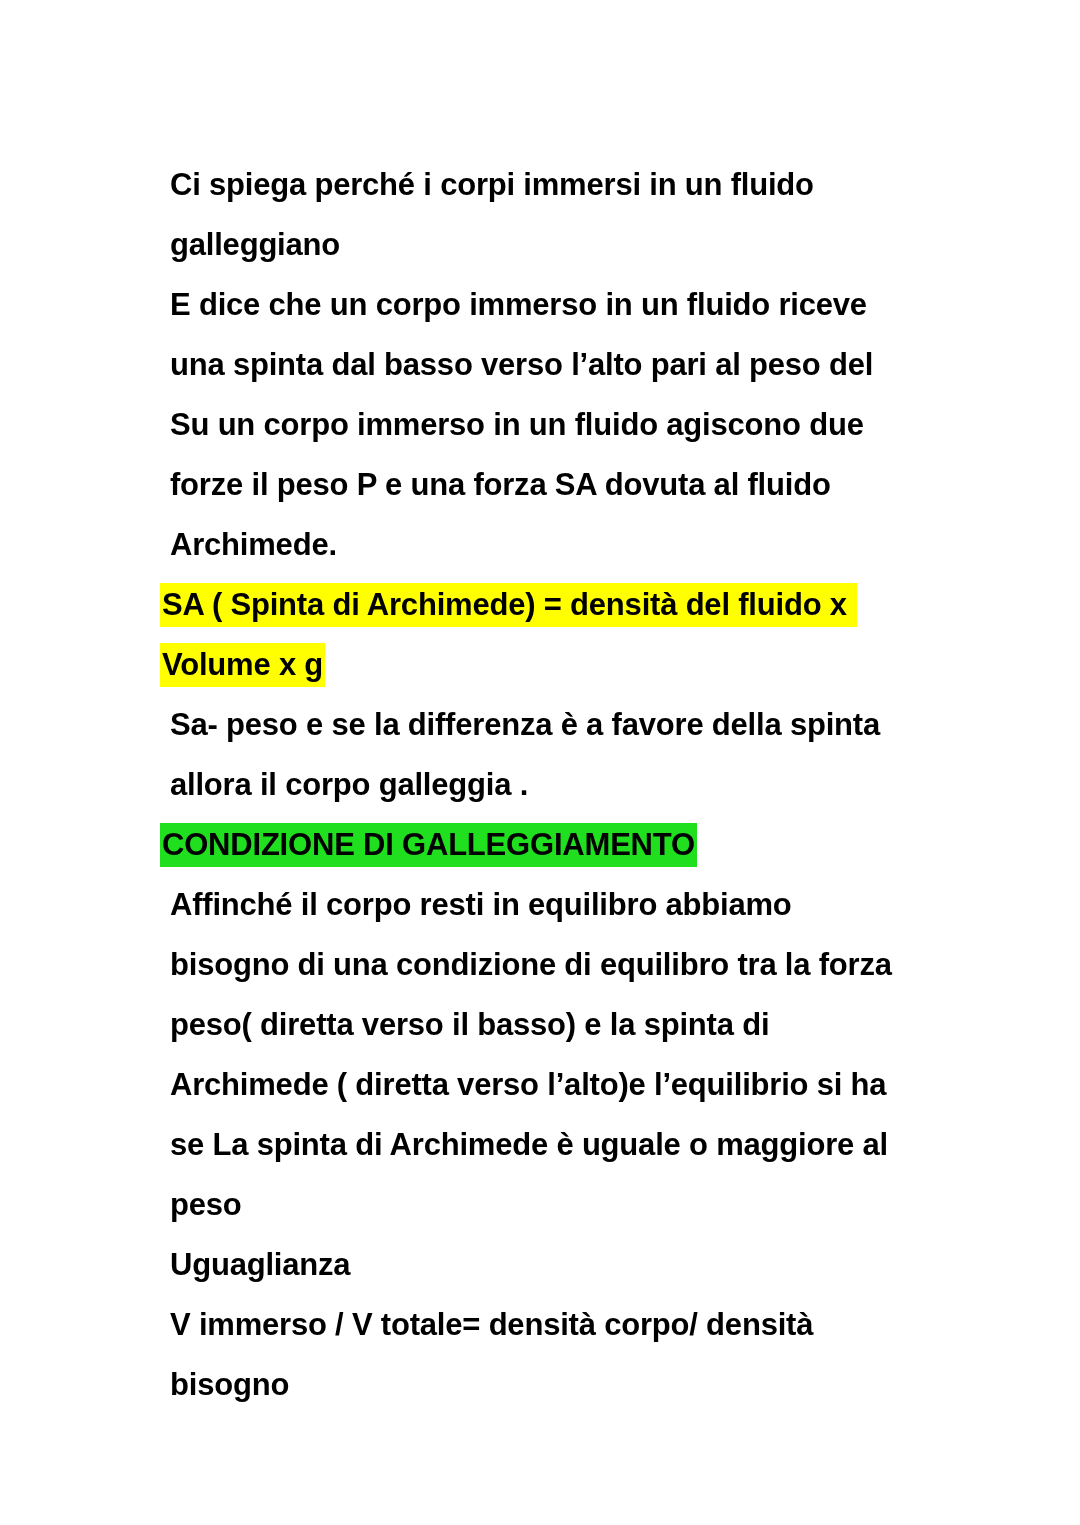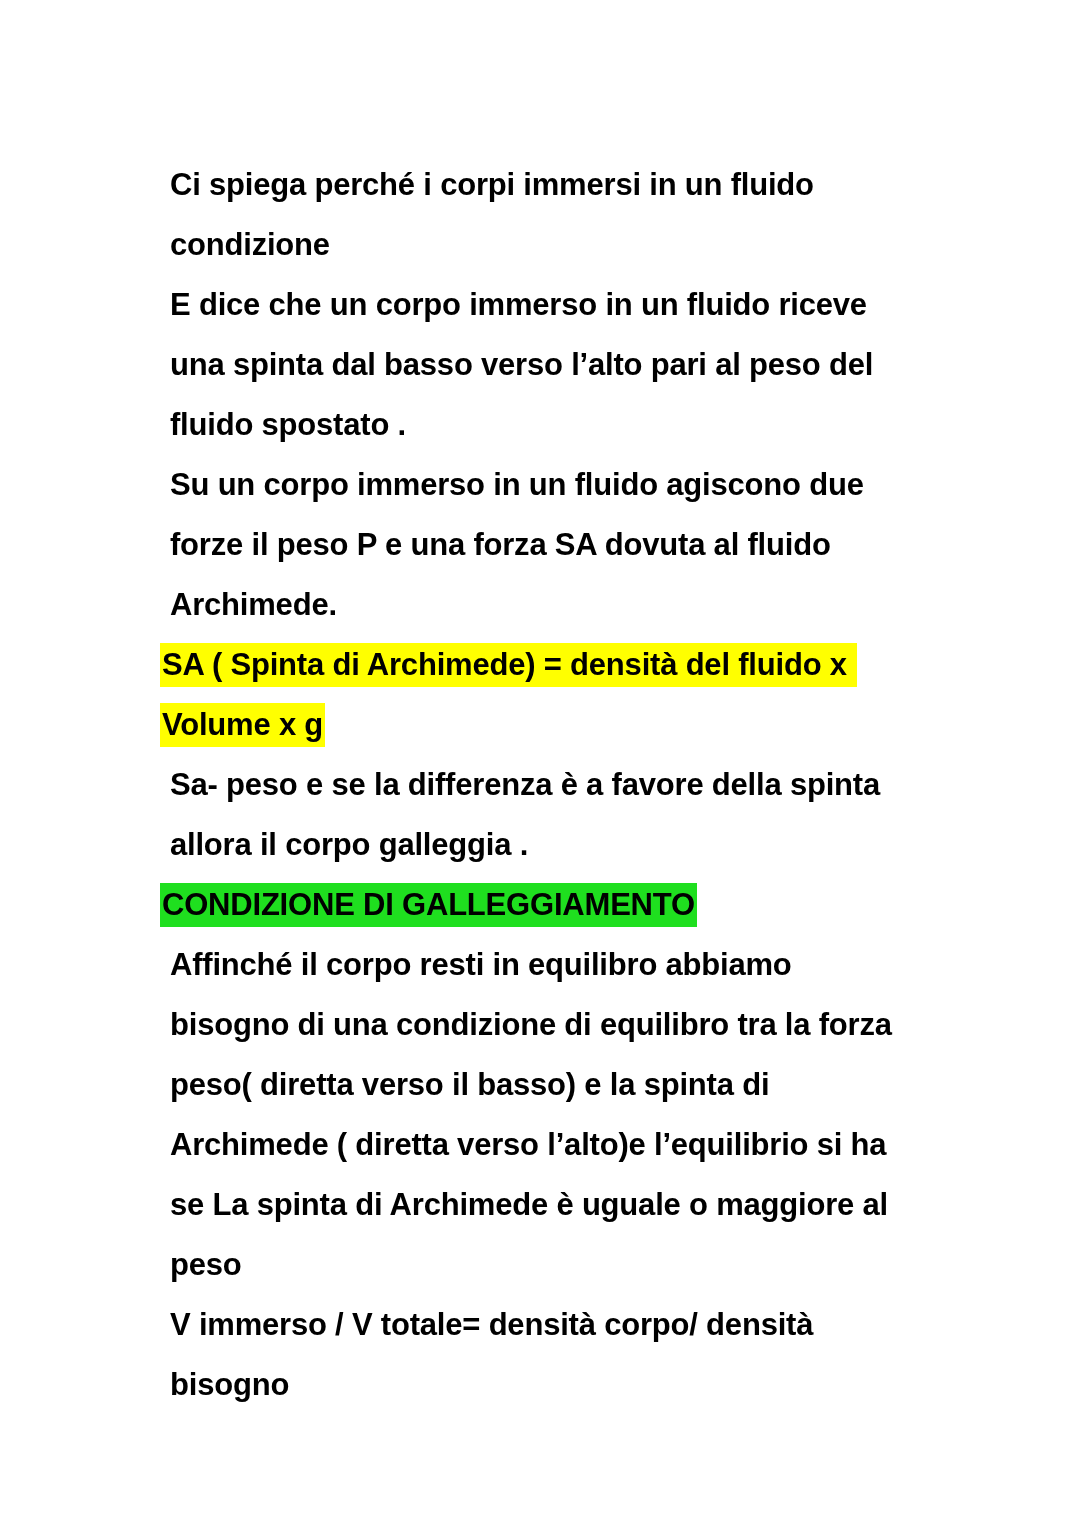--- a/index.html
+++ b/index.html
@@ -47,34 +47,34 @@
     padding: 4px 2px 5px 2px;
     margin-left: -2px;
   }
 </style>
 </head>
 <body>
 
 <div class="page">
   <div class="content" id="content">
       <div class="line"><span class="line-text">Ci spiega perché i corpi immersi in un fluido</span></div>
-      <div class="line"><span class="line-text">condizione</span></div>
+      <div class="line"><span class="line-text">galleggiano</span></div>
       <div class="line"><span class="line-text">E dice che un corpo immerso in un fluido riceve</span></div>
       <div class="line"><span class="line-text">una spinta dal basso verso l’alto pari al peso del</span></div>
-      <div class="line"><span class="line-text">fluido spostato .</span></div>
       <div class="line"><span class="line-text">Su un corpo immerso in un fluido agiscono due</span></div>
       <div class="line"><span class="line-text">forze il peso P e una forza SA dovuta al fluido</span></div>
       <div class="line"><span class="line-text">Archimede.</span></div>
       <div class="line"><span class="line-text hl-yellow">SA ( Spinta di Archimede) = densità del fluido x </span></div>
       <div class="line"><span class="line-text hl-yellow">Volume x g</span></div>
       <div class="line"><span class="line-text">Sa- peso e se la differenza è a favore della spinta</span></div>
       <div class="line"><span class="line-text">allora il corpo galleggia .</span></div>
       <div class="line"><span class="line-text hl-green">CONDIZIONE DI GALLEGGIAMENTO</span></div>
       <div class="line"><span class="line-text">Affinché il corpo resti in equilibro abbiamo</span></div>
       <div class="line"><span class="line-text">bisogno di una condizione di equilibro tra la forza</span></div>
       <div class="line"><span class="line-text">peso( diretta verso il basso) e la spinta di</span></div>
       <div class="line"><span class="line-text">Archimede ( diretta verso l’alto)e l’equilibrio si ha</span></div>
       <div class="line"><span class="line-text">se La spinta di Archimede è uguale o maggiore al</span></div>
       <div class="line"><span class="line-text">peso</span></div>
+      <div class="line"><span class="line-text">Uguaglianza</span></div>
       <div class="line"><span class="line-text">V immerso / V totale= densità corpo/ densità</span></div>
       <div class="line"><span class="line-text">bisogno</span></div>
     </div>
 </div>
 
 </body></html>

